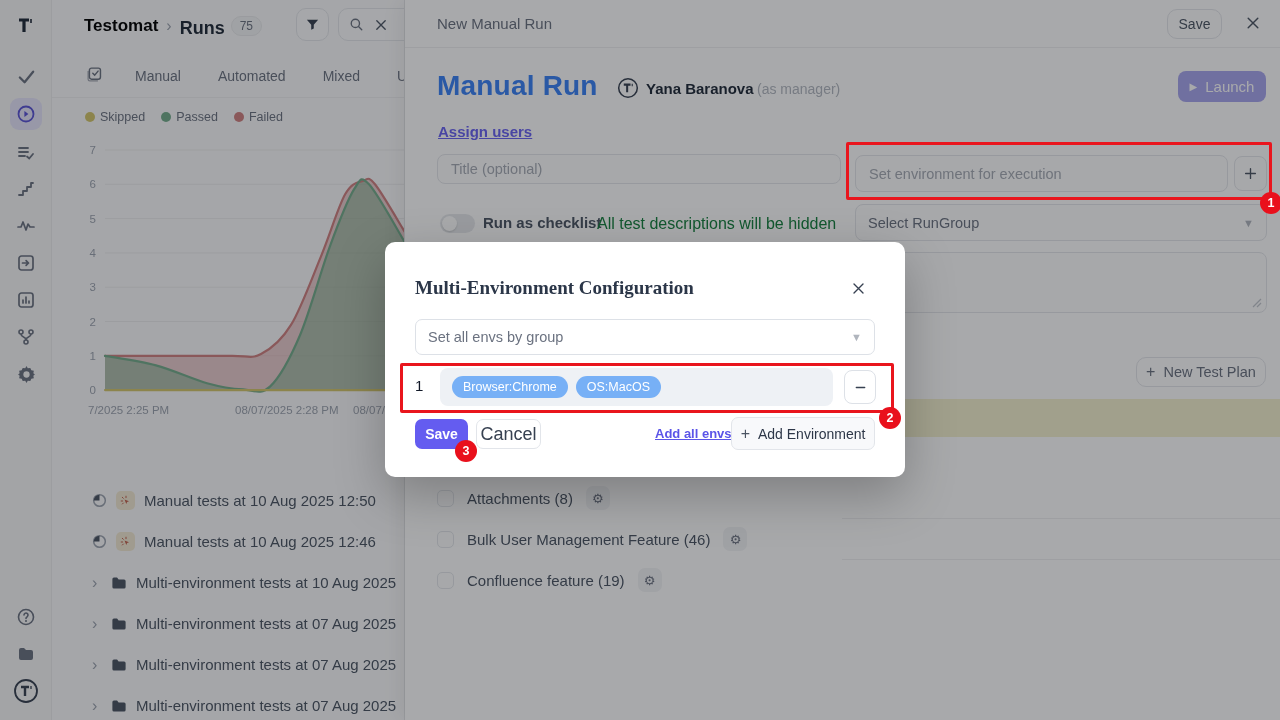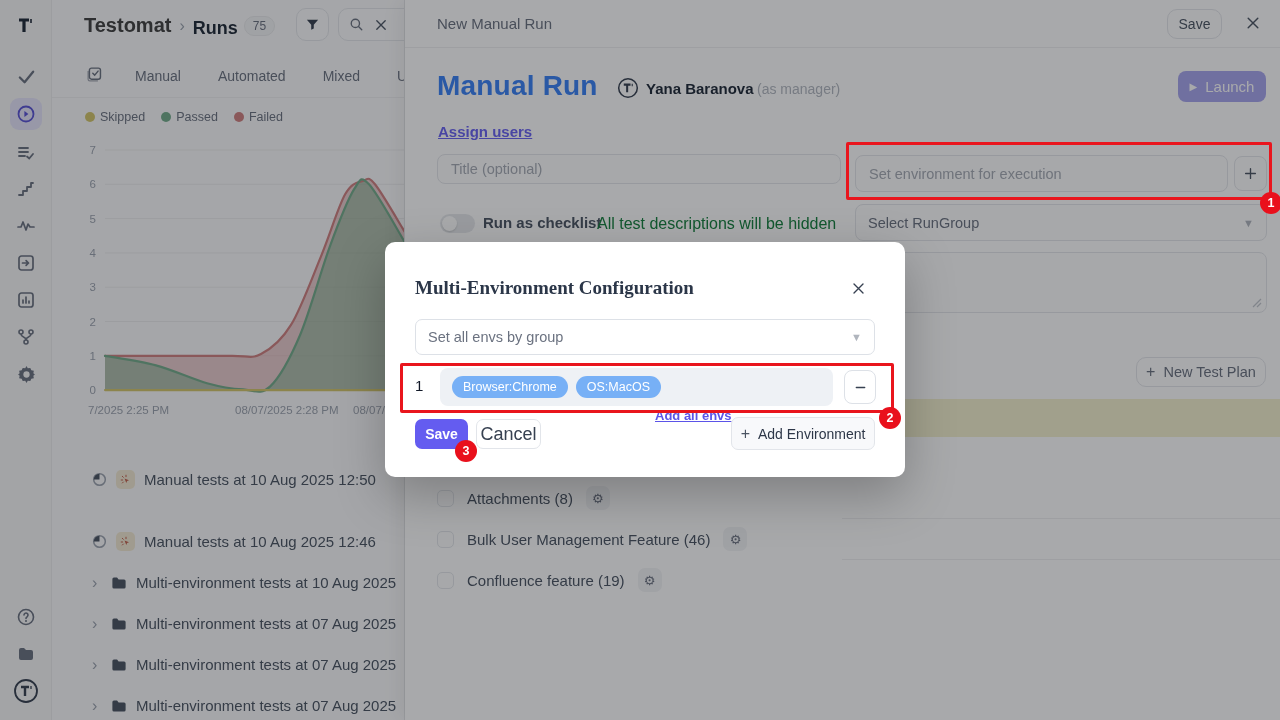--- a/index.html
+++ b/index.html
@@ -8,21 +8,21 @@
   .abs { position:absolute; }
   svg { display:block; }
 
   
   #rail { left:0; top:0; width:52px; height:720px; background:#f7f7f8; border-right:1px solid #ececee; z-index:1; }
   .rail-btn { position:absolute; left:10px; width:32px; height:32px; display:flex; align-items:center; justify-content:center; border-radius:9px; color:#6b7280; }
   .rail-btn.active { background:#e6e5fa; color:#5b54d6; }
 
   
   #left-panel { left:52px; top:0; width:353px; height:720px; background:#fbfbfc; border-right:1px solid #e7e8ea; overflow:hidden; z-index:2; }
-  .crumb-app { font-size:20px; font-weight:700; color:#404040; }
+  .crumb-app { font-size:17px; font-weight:700; color:#000000; }
   .crumb-sep { font-size:16px; color:#9ca3af; padding:0 2px; }
   .crumb-page { font-size:18px; font-weight:700; color:#1f2937;margin-top:6px; }
   .count-pill { font-size:12px; color:#6b7280; background:#f3f4f6; border:1px solid #e9eaec; border-radius:10px; padding:2px 8px; }
   .tool-btn { width:33px; height:33px; border:1px solid #e5e7eb; background:#fcfcfd; border-radius:10px; display:flex; align-items:center; justify-content:center; color:#374151; }
   .search-box { height:33px; border:1px solid #e5e7eb; background:#fcfcfd; border-radius:10px; display:flex; align-items:center; gap:10px; padding:0 10px; color:#6b7280; }
   .tab { font-size:14px; color:#6b7280; }
   .legend-item { display:flex; align-items:center; gap:5px; font-size:12.5px; color:#6b7280; }
   .legend-dot { width:10px; height:10px; border-radius:50%; }
   .axis-label { font-size:11.5px; color:#9ca3af; white-space:nowrap; }
   .run-row { position:absolute; left:0; width:400px; height:41px; display:flex; align-items:center; gap:9px; padding-left:40px; }
@@ -57,21 +57,21 @@
   
   #dim { left:0; top:0; width:1280px; height:720px; background:rgba(13,16,23,0.36); z-index:10; }
   #modal { left:385px; top:242px; width:520px; height:235px; background:#ffffff; border-radius:10px; box-shadow:0 18px 50px rgba(0,0,0,.25); z-index:20; }
   .modal-title { font-size:19px; font-weight:700; color:#2b3648;font-family:Liberation Serif, serif; }
   .modal-select { position:absolute; left:30px; top:77px; width:460px; height:36px; border:1px solid #dde1e7; border-radius:7px; display:flex; align-items:center; justify-content:space-between; padding:0 12px; font-size:14.5px; color:#6b7280; background:#fff; }
   .env-input { position:absolute; left:55px; top:126px; width:393px; height:38px; background:#eef1f5; border-radius:8px; display:flex; align-items:center; gap:8px; padding:0 12px; }
   .tag { background:#77b0f6; color:#ffffff; font-size:12.5px; border-radius:11px; padding:4px 11px; white-space:nowrap; }
   .btn-minus { position:absolute; left:459px; top:128px; width:32px; height:34px; background:#ffffff; border:1px solid #dde1e7; border-radius:8px; display:flex; align-items:center; justify-content:center; font-size:16px; color:#374151; }
   .btn-save { position:absolute; left:30px; top:177px; width:53px; height:30px; background:#645cf0; color:#fff; border-radius:7px; display:flex; align-items:center; justify-content:center; font-size:14px; font-weight:600; }
   .btn-cancel { position:absolute; left:91px; top:177px; width:65px; height:30px; background:#fff; border:1px solid #e2e5ea; border-radius:7px; display:flex; align-items:center; justify-content:center; font-size:18px; color:#374151; }
-  .link-small { position:absolute; left:270px; top:166px; font-size:13px; font-weight:700; color:#5b54e8; text-decoration:underline; }
+  .link-small { position:absolute; left:270px; top:184px; font-size:13px; font-weight:700; color:#5b54e8; text-decoration:underline; }
   .btn-addenv { position:absolute; left:346px; top:175px; width:144px; height:33px; background:#f8f9fb; border:1px solid #e2e5ea; border-radius:7px; display:flex; align-items:center; justify-content:center; gap:8px; font-size:14px; color:#2d3748; }
 
   
   .anno-box { position:absolute; border:3px solid #e9151d; z-index:30; border-radius:2px; }
   .anno-badge { position:absolute; width:22px; height:22px; border-radius:50%; background:#e9101c; color:#fff; font-size:12.5px; font-weight:700; display:flex; align-items:center; justify-content:center; z-index:31; }
 </style>
 </head>
 <body>
 
 <div id="rail" class="abs">
@@ -228,21 +228,21 @@
       <path d="M53,217.79999999999998C61.5,219.40066666666667 87,222.83066666666667 104,227.404C121,231.97733333333332 140.5,241.23833333333332 155,245.23999999999998C169.5,249.24166666666665 180.5,250.84233333333333 191,251.414C201.5,251.98566666666665 208.5,257.70233333333334 218,248.67C227.5,239.63766666666666 238,220.65833333333333 248,197.22C258,173.78166666666667 269,132.3358333333333 278,108.03999999999999C287,83.74416666666666 295.5,61.73500000000001 302,51.44500000000001C308.5,41.15500000000001 308.5,37.439166666666665 317,46.3C325.5,55.16083333333333 347,94.89166666666667 353,104.61L353,252.09999999999997L53,252.09999999999997Z" fill="rgba(116,173,140,0.5)" stroke="none"></path>
       <path d="M53,217.79999999999998C63,217.79999999999998 92,217.79999999999998 113,217.79999999999998C134,217.79999999999998 163,218.0858333333333 179,217.79999999999998C195,217.51416666666665 199,221.23 209,216.08499999999998C219,210.93999999999997 229,203.22249999999997 239,186.92999999999998C249,170.6375 260,140.05333333333334 269,118.33C278,96.60666666666667 286,69.16666666666666 293,56.58999999999999C300,44.01333333333332 306,44.585 311,42.870000000000005C316,41.15500000000001 316,37.724999999999994 323,46.3C330,54.875 348,86.31666666666668 353,94.32000000000001" fill="none" stroke="#d08080" stroke-width="2.2" stroke-linecap="round"></path>
       <path d="M53,217.79999999999998C61.5,219.40066666666667 87,222.83066666666667 104,227.404C121,231.97733333333332 140.5,241.23833333333332 155,245.23999999999998C169.5,249.24166666666665 180.5,250.84233333333333 191,251.414C201.5,251.98566666666665 208.5,257.70233333333334 218,248.67C227.5,239.63766666666666 238,220.65833333333333 248,197.22C258,173.78166666666667 269,132.3358333333333 278,108.03999999999999C287,83.74416666666666 295.5,61.73500000000001 302,51.44500000000001C308.5,41.15500000000001 308.5,37.439166666666665 317,46.3C325.5,55.16083333333333 347,94.89166666666667 353,104.61" fill="none" stroke="#74ad8c" stroke-width="2.2" stroke-linecap="round"></path>
       <path d="M53,252.09999999999997C103,252.09999999999997 303,252.09999999999997 353,252.09999999999997" fill="none" stroke="#d3c66b" stroke-width="2.2" stroke-linecap="round"></path>
     </svg>
 
   <div class="axis-label abs" style="left:36px; top:404px;">7/2025 2:25 PM</div>
   <div class="axis-label abs" style="left:183px; top:404px;">08/07/2025 2:28 PM</div>
   <div class="axis-label abs" style="left:301px; top:404px;">08/07/2025 2:30</div>
 
-  <div class="run-row" style="top:459px;align-items:center;">
+  <div class="run-row" style="top:480px;align-items:center;">
     <svg width="15" height="15" viewBox="0 0 16 16">
         <circle cx="8" cy="8" r="6.2" stroke="#9ca3af" stroke-width="1.6" fill="none"></circle>
         <path d="M8 8V1.8A6.2 6.2 0 001.8 8z" fill="#4b5563"></path>
       </svg>
     <span class="spark-badge">
         <svg width="12" height="12" viewBox="0 0 16 16">
           <path d="M6 6l6 2.4-2.6 1L8.4 12z" fill="#c2614e"></path>
           <path d="M3 3l1.4 1.4M8 1.6v2M1.6 8h2M3.2 12l1.3-1.3" stroke="#c2614e" stroke-width="1.3" stroke-linecap="round"></path>
         </svg>
       </span>

